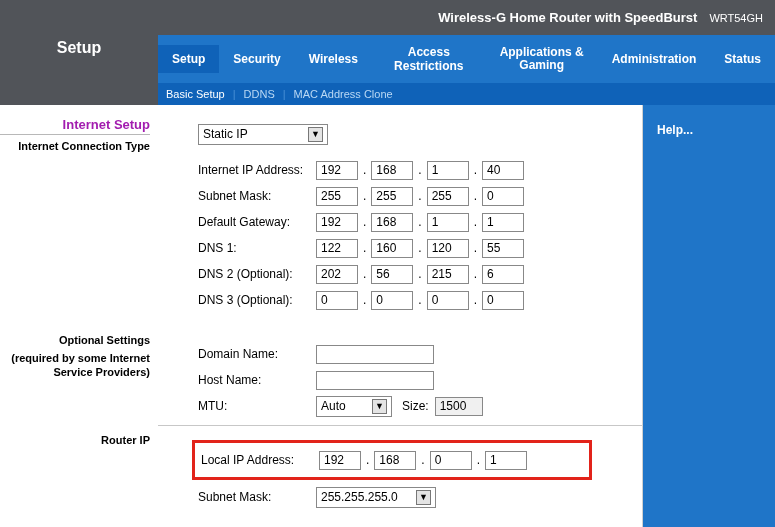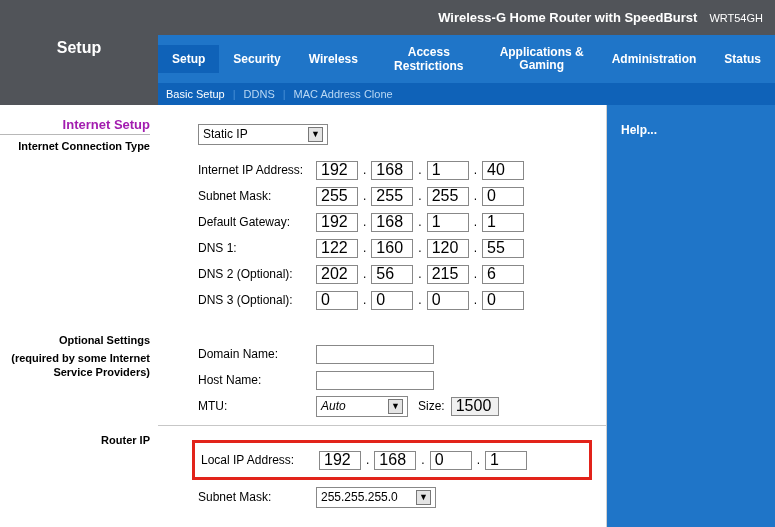--- a/index.html
+++ b/index.html
@@ -57,29 +57,29 @@
     font-weight:bold; font-size:13px; color:#a21caf;
     border-bottom:1px solid #b8b8b8; width:150px; margin-left:auto;
     padding-bottom:2px; margin-top:6px;
   }
   .section-sub { font-size:11px; font-weight:bold; margin-top:4px; line-height:14px;}
   .center {
     flex:1; background:#fff; padding:16px 8px 0 40px;
     border-right:1px solid #d0d0d0;
   }
   .rightcol {
-    width:168px; background:#1f75c8; color:#fff; padding:18px 14px;
+    width:132px; background:#1f75c8; color:#fff; padding:18px 14px;
     font-weight:bold; font-size:12px;
   }
   .form-row {
     display:flex; align-items:center; height:26px; font-size:12px;
   }
   .form-label { width:118px; }
   .txt {
-    border:1px solid #888; height:19px; padding:1px 4px; font-size:16px;
+    border:1px solid #888; height:19px; padding:1px 4px; font-size:12px;
     background:#fff;
   }
   .txt.ip { width:42px; text-align:left; }
   .txt.long { width:118px; }
   .txt.size { width:48px; background:#f0f0f0; }
   .dot { padding:0 5px; }
   .sel {
     border:1px solid #888; height:21px; font-size:12px; background:#fff;
     display:inline-flex; align-items:center; padding:0 4px; gap:6px;
   }
@@ -239,21 +239,21 @@
       <input class="txt long" value="" style="">
     </div>
 
     <div class="form-row">
       <span class="form-label">Host Name:</span>
       <input class="txt long" value="" style="">
     </div>
 
     <div class="form-row">
       <span class="form-label">MTU:</span>
-      <div class="sel" style="width:92px;justify-content:space-between;font-style:italic;">
+      <div class="sel" style="width:76px;justify-content:space-between;">
         <span>Auto</span>
         <span class="sel-caret">▼</span>
       </div>
       <span style="margin:0 6px 0 10px;">Size:</span>
       <input class="txt size" value="1500" style="">
     </div>
 
     <div class="hr"></div>
     <div style="height:8px;"></div>
 

